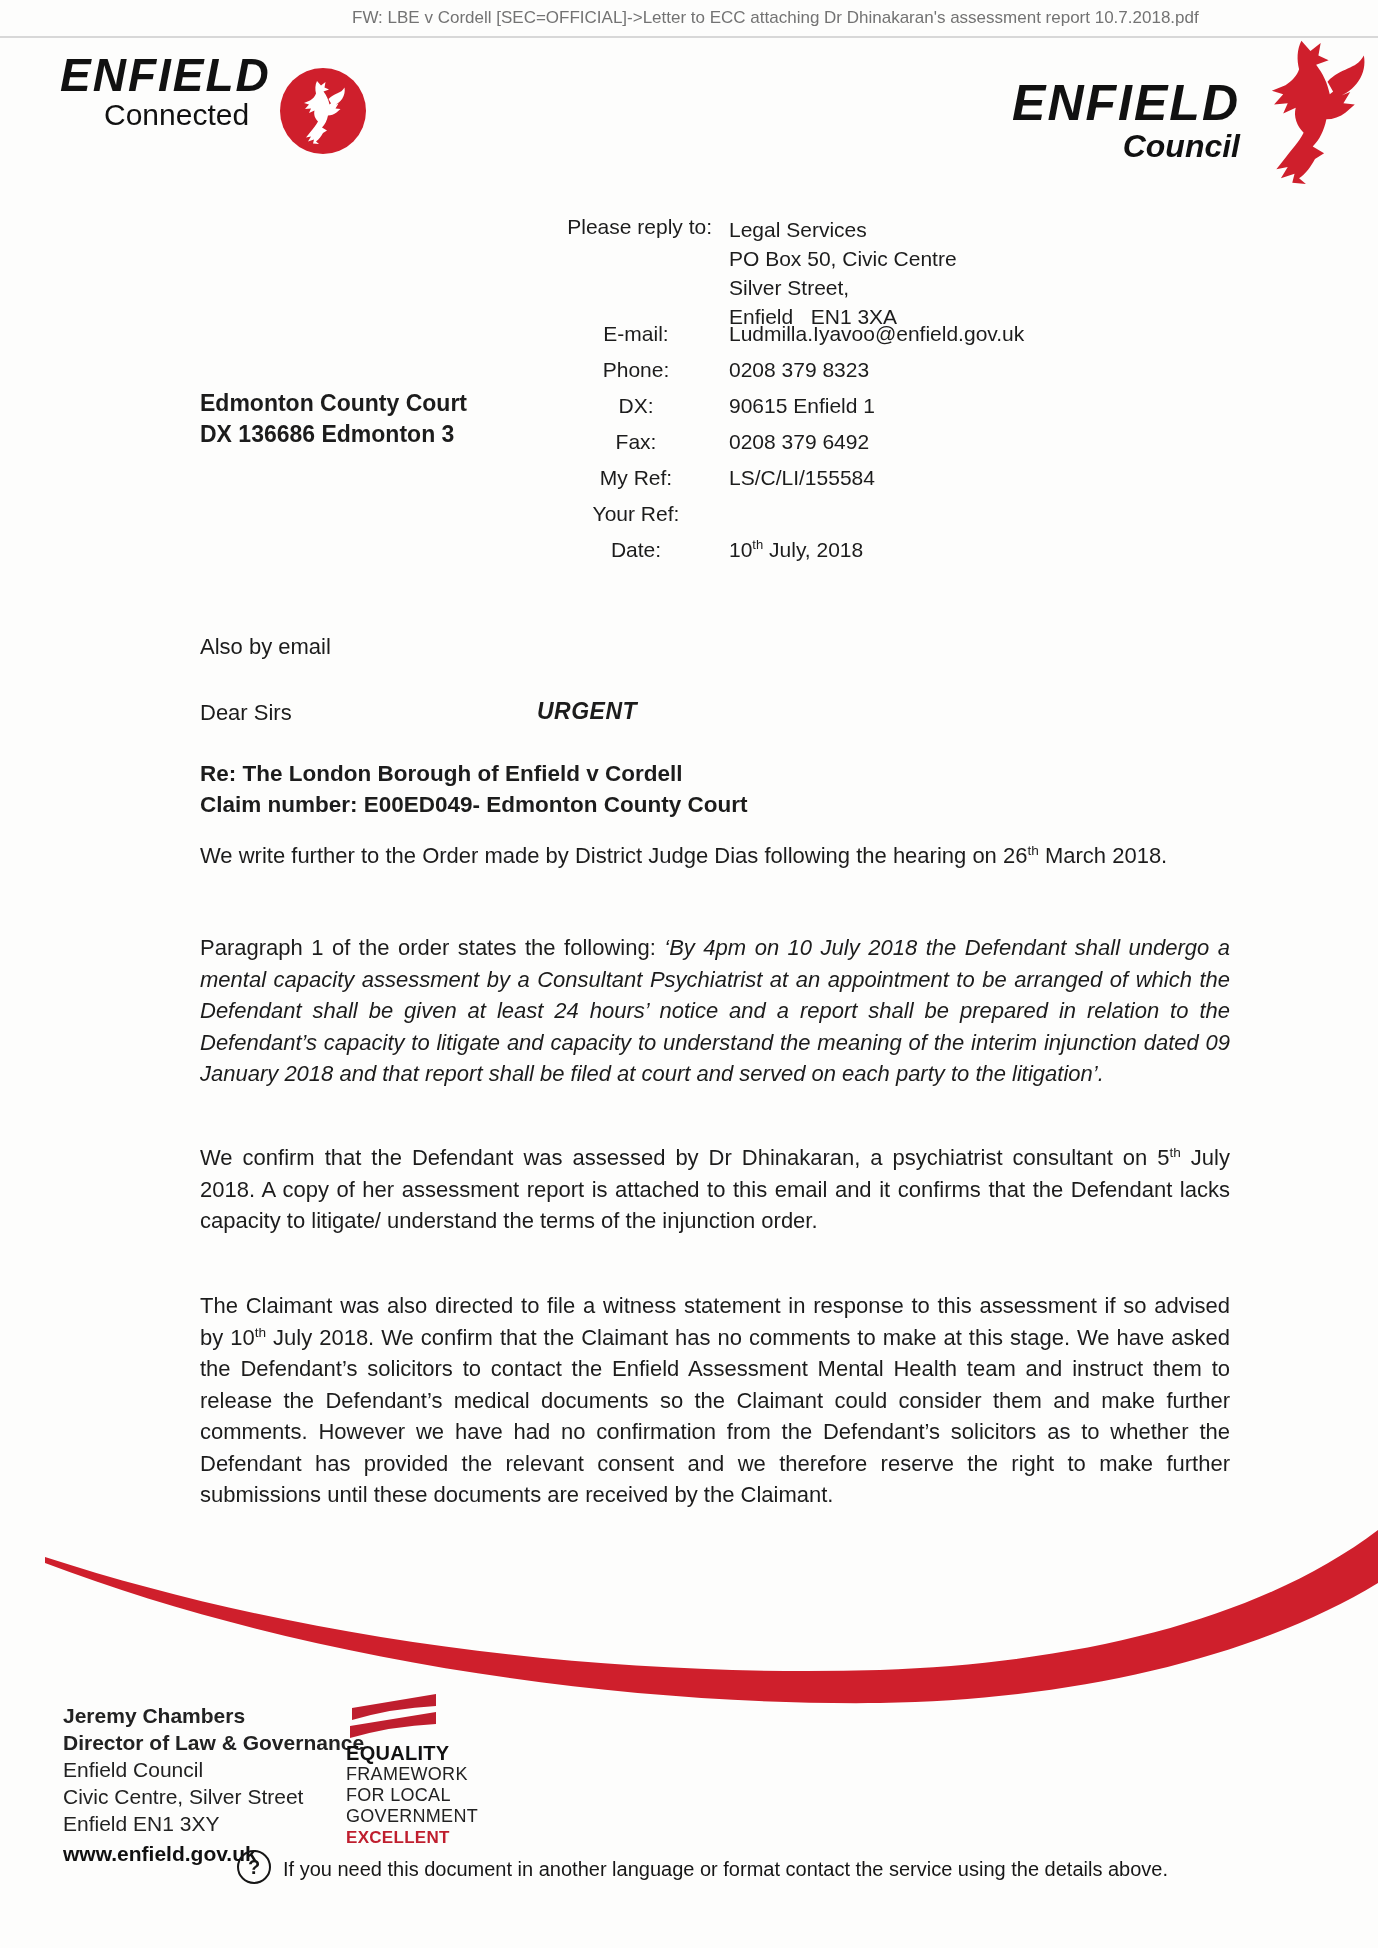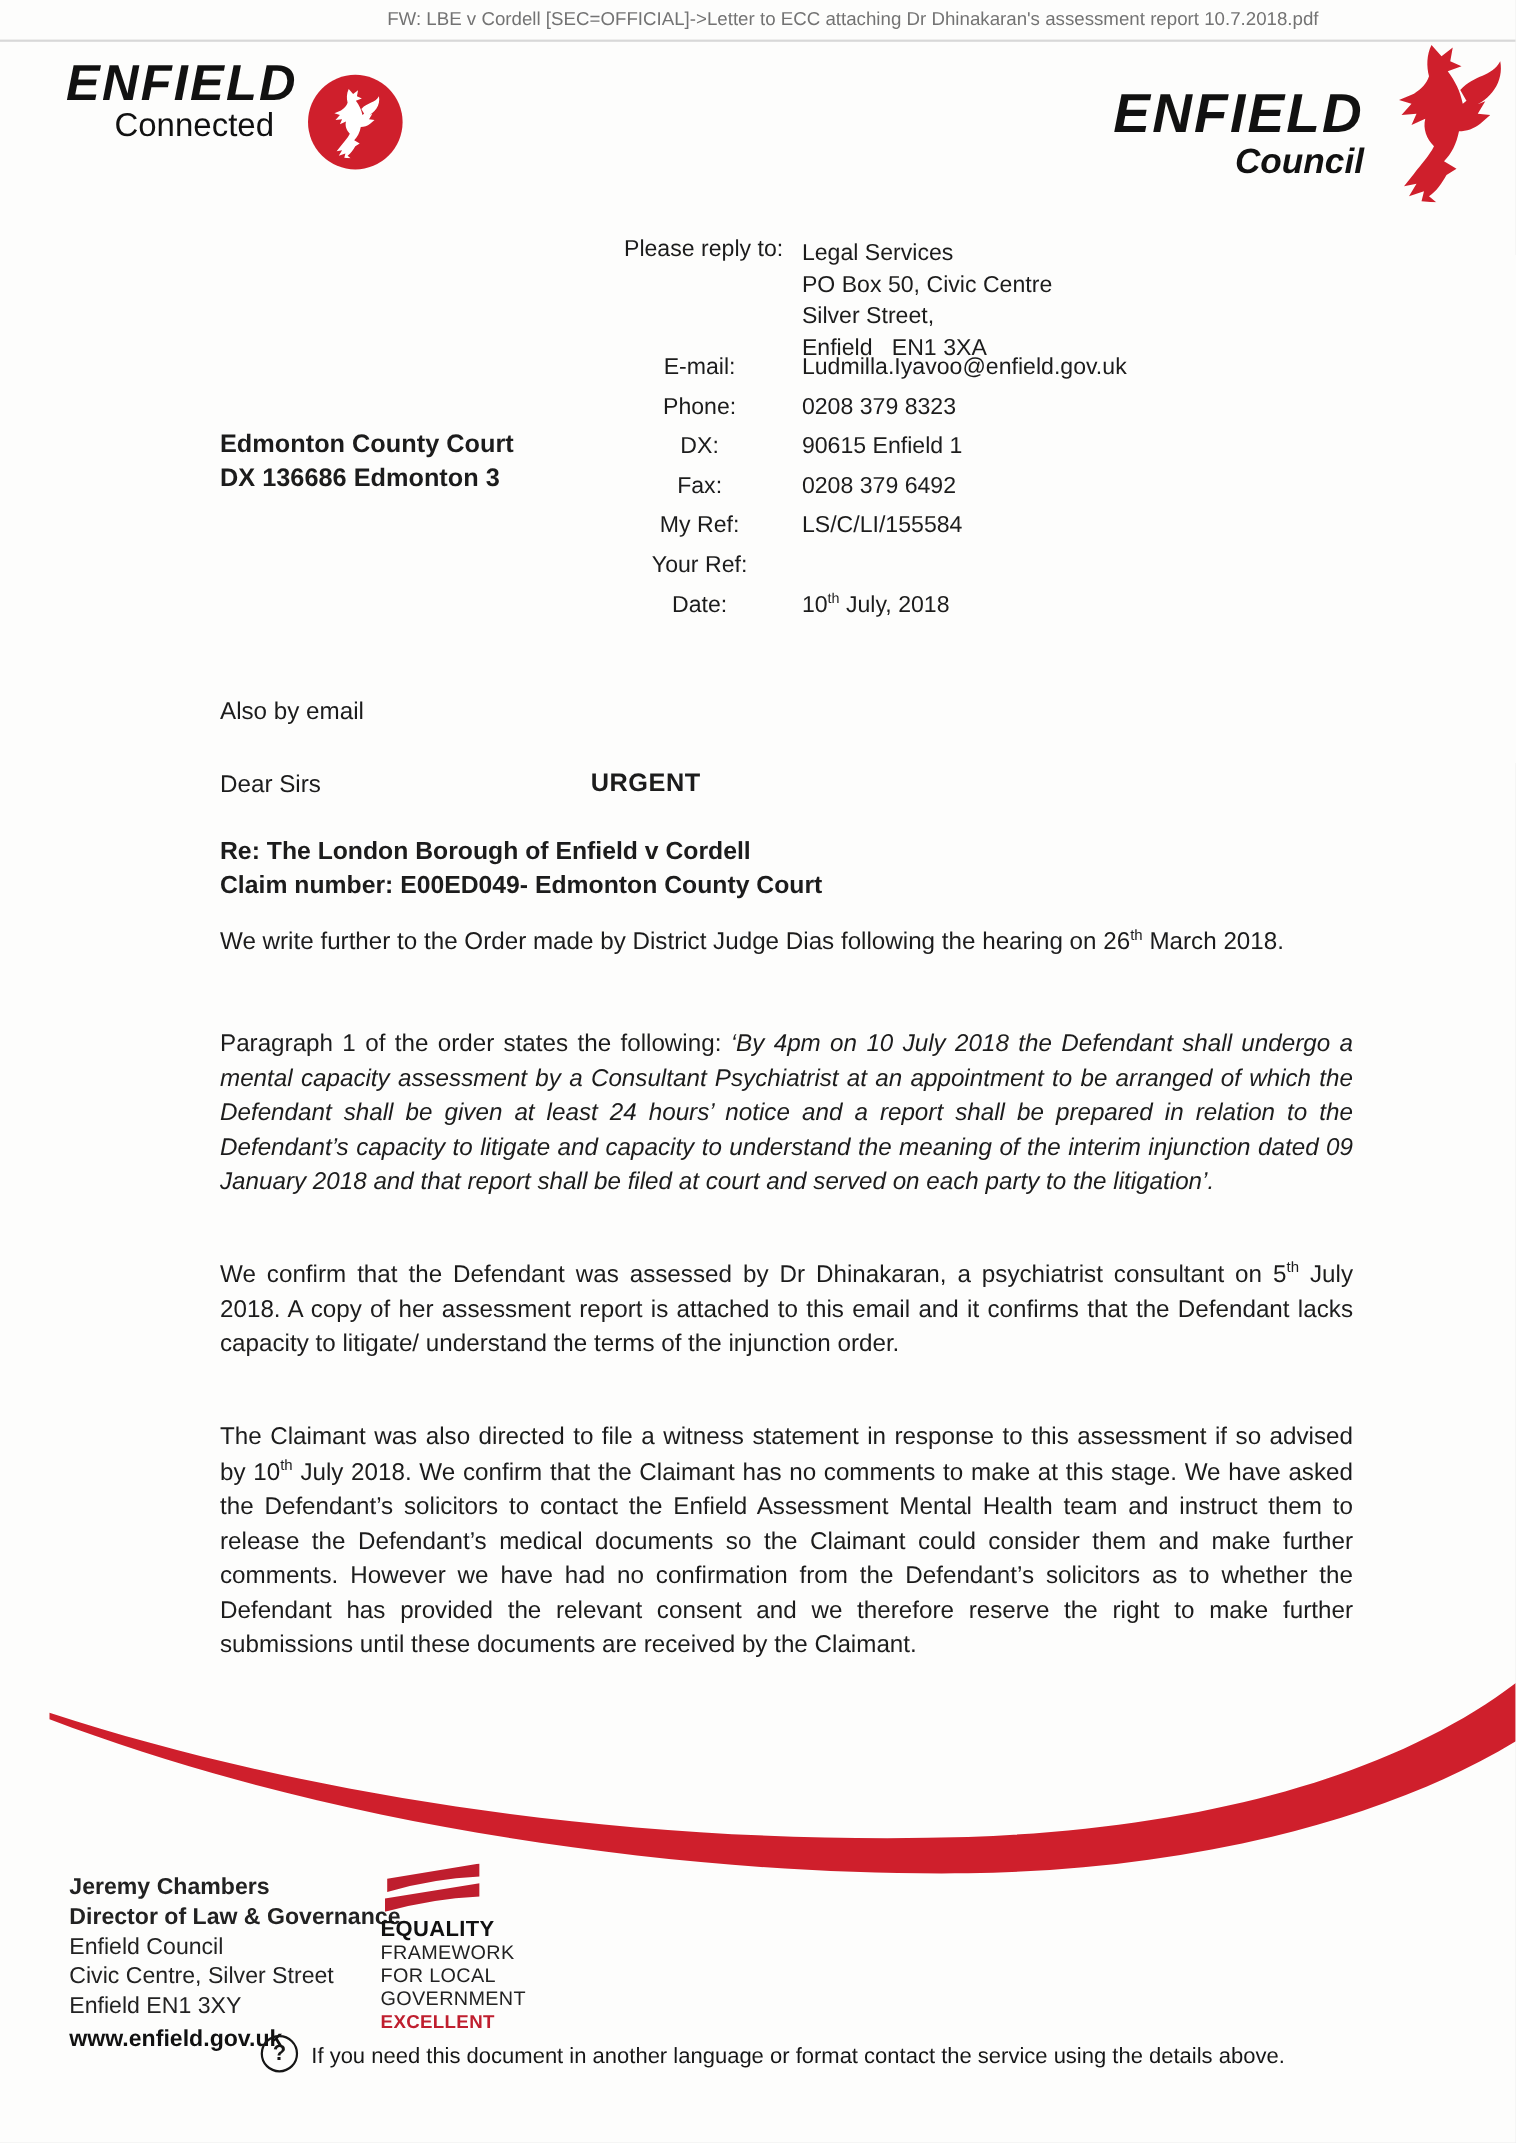--- a/index.html
+++ b/index.html
@@ -31,21 +31,21 @@
   .clabel { width:152px; flex:0 0 152px; text-align:center; font-size:21px; }
   .cvalue { margin-left:17px; font-size:21px; }
   sup { font-size:0.62em; vertical-align:super; line-height:0; }
   .pre { white-space:pre-wrap; }
 
   .recipient { position:absolute; top:388px; left:200px; font-size:23px; font-weight:bold; line-height:31px; }
 
   
   .also { position:absolute; top:634px; left:200px; font-size:22px; }
   .salutation { position:absolute; top:700px; left:200px; font-size:22px; }
-  .urgent { position:absolute; top:698px; left:537px; font-size:23px; font-weight:bold; letter-spacing:0.5px; }
+  .urgent { position:absolute; top:698px; left:537px; font-size:23px; font-weight:bold; letter-spacing:0.5px;font-style:italic; }
   .reblock { position:absolute; top:758px; left:200px; font-size:22.5px; font-weight:bold; line-height:31px; }
   .para { position:absolute; left:200px; width:1030px; font-size:22px; line-height:31.5px; text-align:justify; hyphens:none; }
   .p1 { top:840px; }
   .p2 { top:932px; }
   .p3 { top:1142px; }
   .p4 { top:1290px; }
   .quote-italic { font-style:italic; }
 
   
   .swoosh { position:absolute; top:1520px; left:0; width:1378px; height:210px; }

